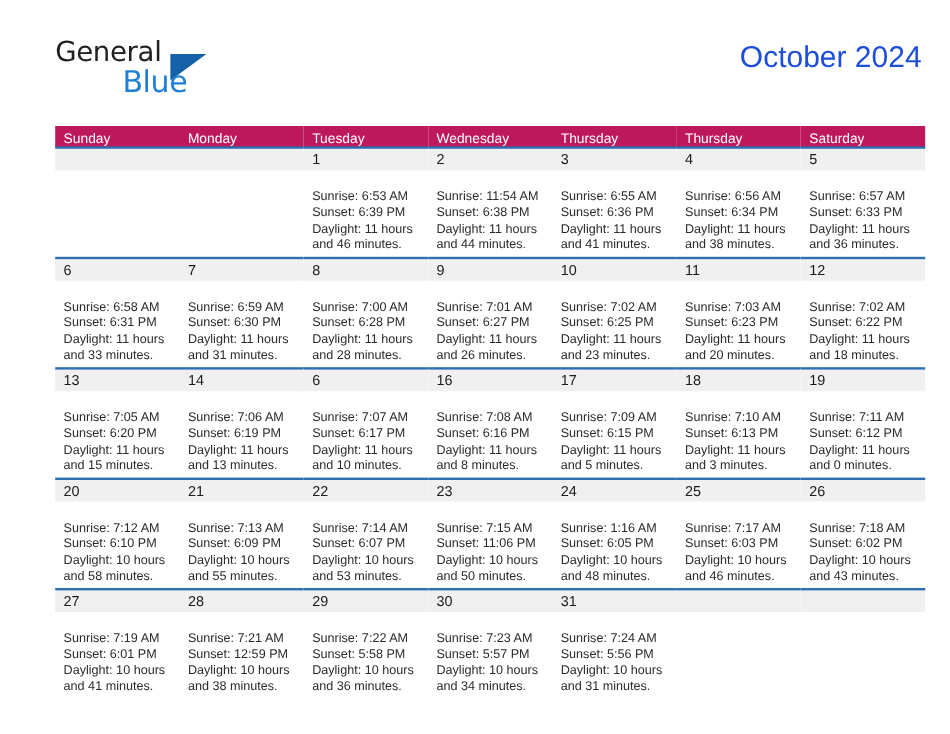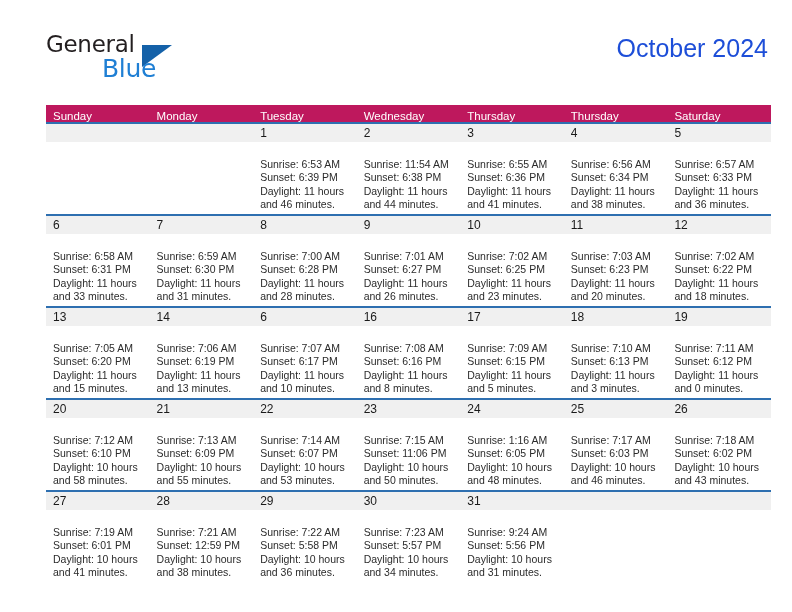--- a/index.html
+++ b/index.html
@@ -462,21 +462,21 @@
             <div class="dayinfo">
               <div>Sunrise: 7:23 AM</div>
               <div>Sunset: 5:57 PM</div>
               <div>Daylight: 10 hours</div>
               <div>and 34 minutes.</div>
             </div>
           </td>
           <td class="daycell">
             <div class="daynum-band">31</div>
             <div class="dayinfo">
-              <div>Sunrise: 9:24 AM</div>
+              <div>Sunrise: 7:24 AM</div>
               <div>Sunset: 5:56 PM</div>
               <div>Daylight: 10 hours</div>
               <div>and 31 minutes.</div>
             </div>
           </td>
           <td class="daycell">
             <div class="daynum-band"></div>
           </td>
           <td class="daycell">
             <div class="daynum-band"></div>

